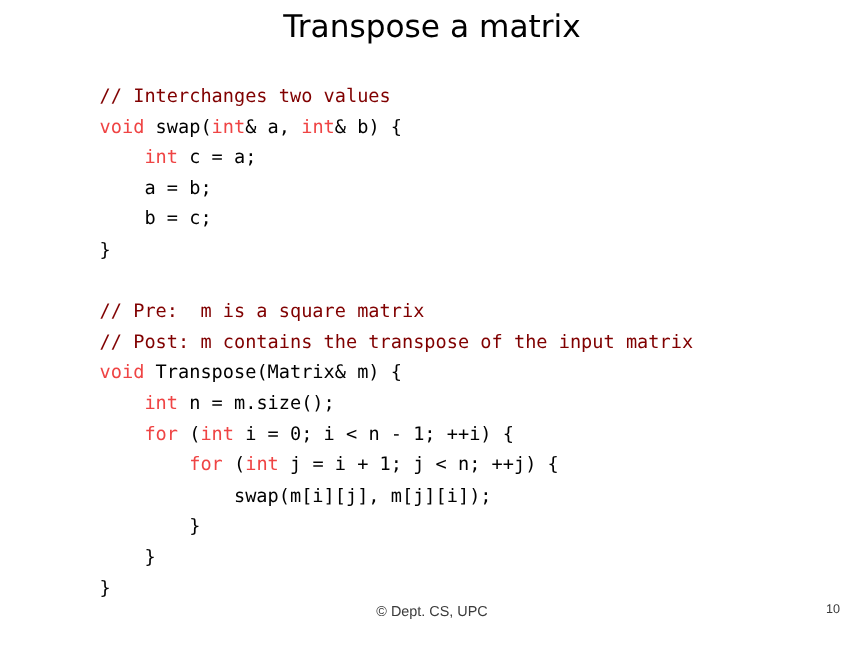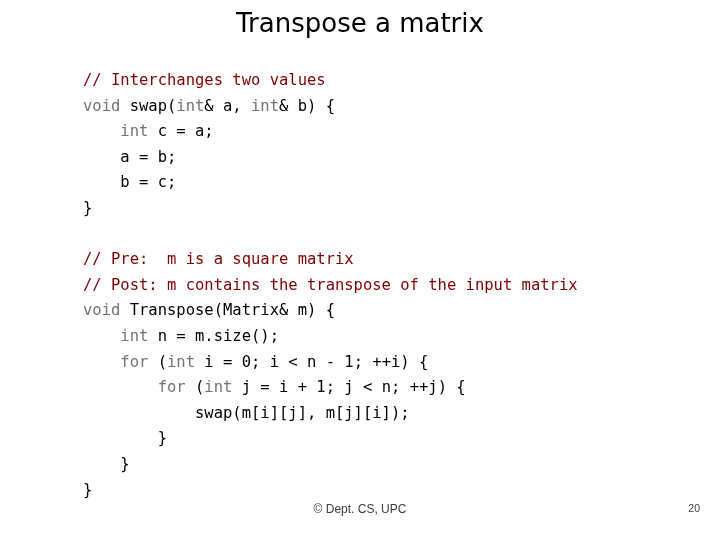--- a/index.html
+++ b/index.html
@@ -41,21 +41,21 @@
     line-height: 25.6px;
     color: #000000;
     white-space: pre;
     margin-left: 45px;
   }
   .code-line {
     white-space: pre;
     height: 25.6px;
   }
   .kw {
-    color: #737373;
+    color: #ef4444;
   }
   .cmt {
     color: #800000;
   }
   .blank {
     height: 25.6px;
   }
   .footer {
     position: absolute;
     left: 0;
@@ -94,16 +94,16 @@
 <body>
 
 <div class="slide">
 
   <div class="slide-title">Transpose a matrix</div>
 
   <div class="code-block"><div class="code-line"><span class="cmt">// Interchanges two values</span></div><div class="code-line"><span class="kw">void</span><span> swap(</span><span class="kw">int</span><span>&amp; a, </span><span class="kw">int</span><span>&amp; b) {</span></div><div class="code-line"><span>    </span><span class="kw">int</span><span> c = a;</span></div><div class="code-line"><span>    a = b;</span></div><div class="code-line"><span>    b = c;</span></div><div class="code-line"><span>}</span></div><div class="code-line blank">&nbsp;</div><div class="code-line"><span class="cmt">// Pre:  m is a square matrix</span></div><div class="code-line"><span class="cmt">// Post: m contains the transpose of the input matrix</span></div><div class="code-line"><span class="kw">void</span><span> Transpose(Matrix&amp; m) {</span></div><div class="code-line"><span>    </span><span class="kw">int</span><span> n = m.size();</span></div><div class="code-line"><span>    </span><span class="kw">for</span><span> (</span><span class="kw">int</span><span> i = 0; i &lt; n - 1; ++i) {</span></div><div class="code-line"><span>        </span><span class="kw">for</span><span> (</span><span class="kw">int</span><span> j = i + 1; j &lt; n; ++j) {</span></div><div class="code-line"><span>            swap(m[i][j], m[j][i]);</span></div><div class="code-line"><span>        }</span></div><div class="code-line"><span>    }</span></div><div class="code-line"><span>}</span></div></div>
 
   <div class="footer">
     <div class="footer-center">© Dept. CS, UPC</div>
-    <div class="footer-right">20</div>
+    <div class="footer-right">10</div>
   </div>
 
 </div>
 
 </body></html>

